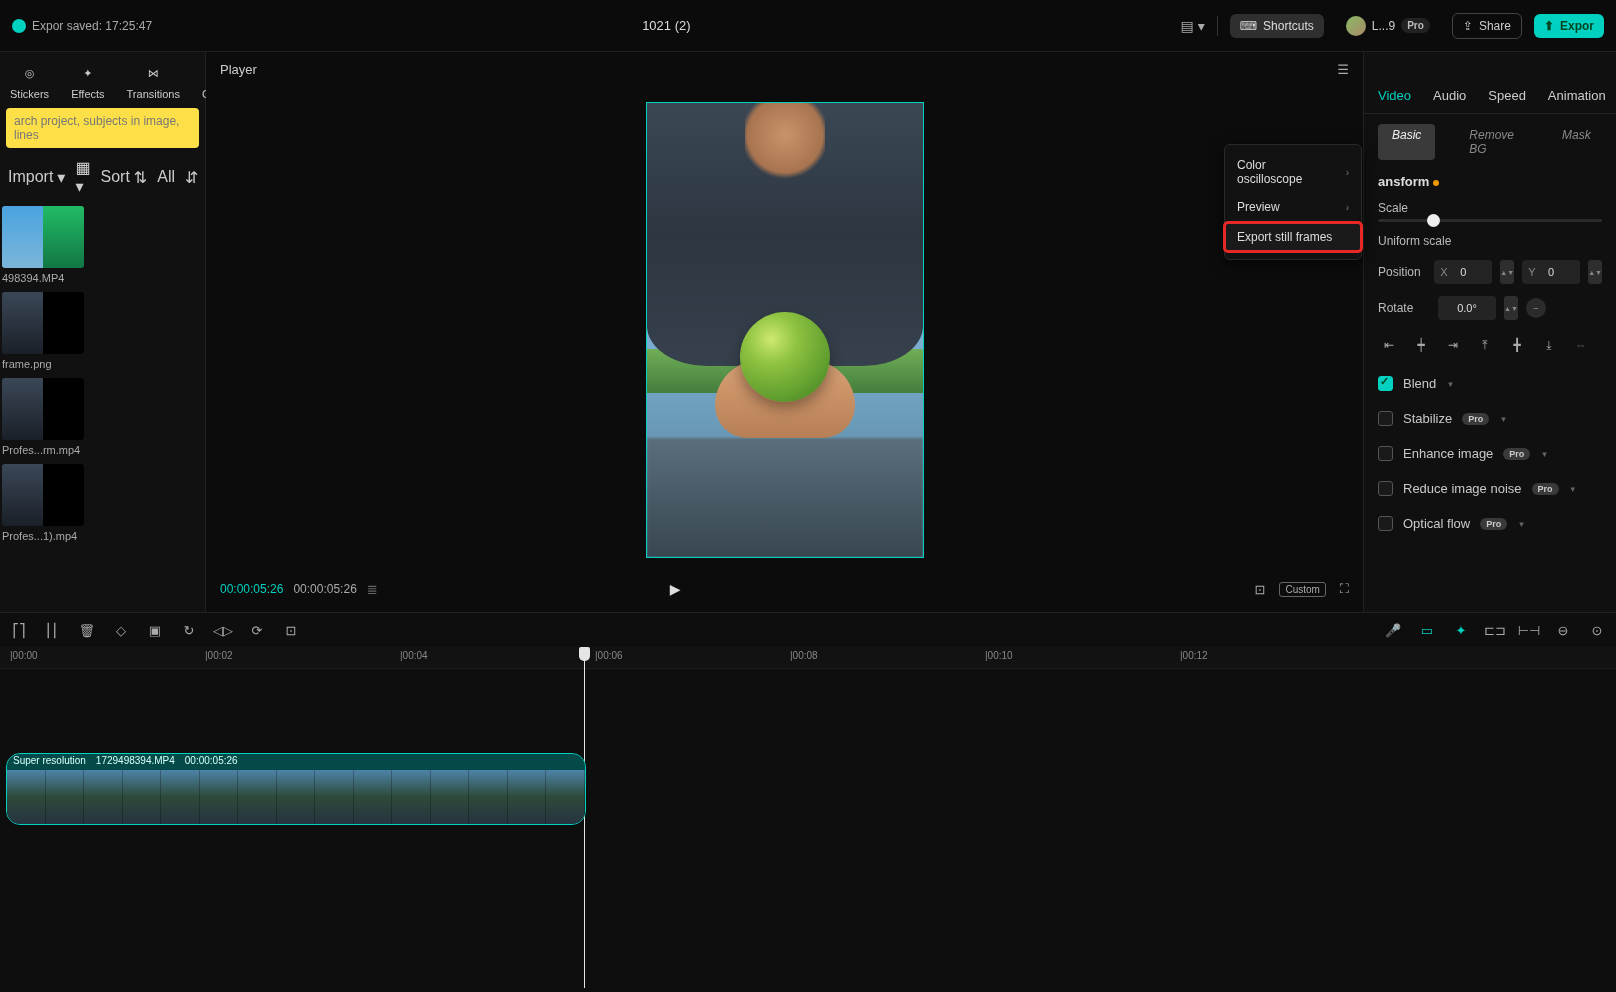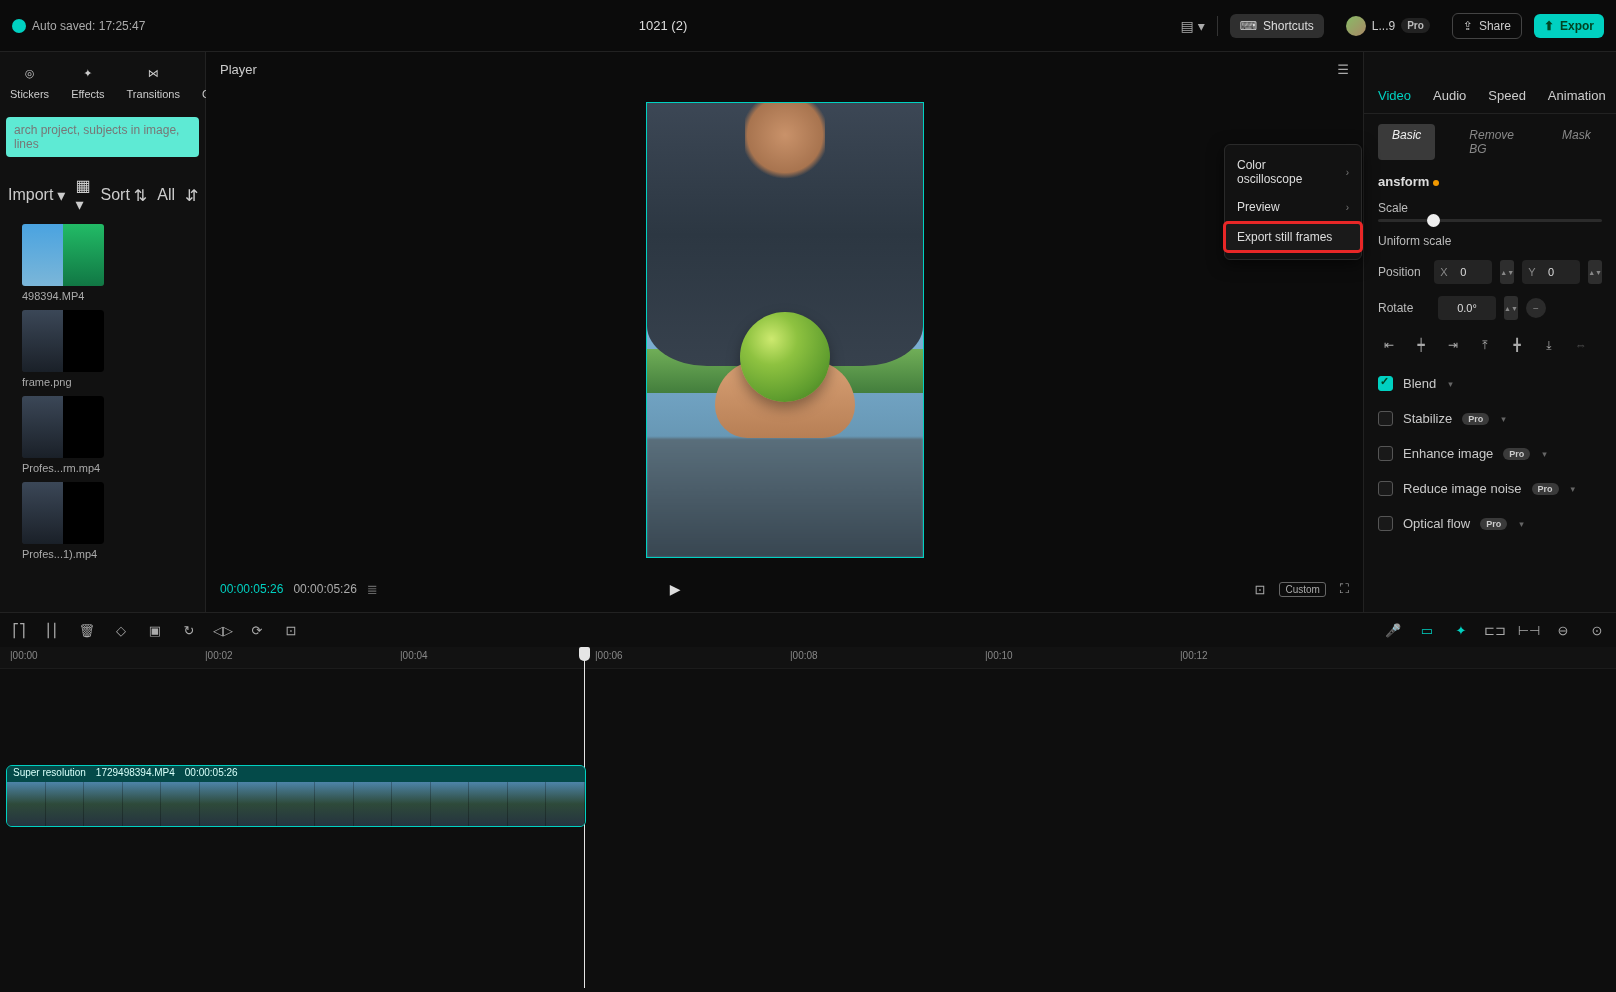--- a/index.html
+++ b/index.html
@@ -17,25 +17,25 @@
   .btn-teal { background:#00d1c1; color:#042; font-weight:600; }
   .pill { background:#222; border-radius:10px; padding:2px 6px; font-size:10px; font-weight:700; color:#bbb; }
   .avatar { width:20px; height:20px; border-radius:50%; background:linear-gradient(135deg,#8b6,#a86); }
 
   .work { display:flex; height:560px; }
   .left { width:206px; background:#111; border-right:1px solid #222; display:flex; flex-direction:column; }
   .tabbar { display:flex; gap:22px; padding:10px 12px 4px 10px; align-items:center; }
   .tab { display:flex; flex-direction:column; align-items:center; gap:4px; font-size:11px; color:#ccc; }
   .tab-icon { width:22px; height:22px; display:flex; align-items:center; justify-content:center; color:#ccc; }
   .expand-arrow { margin-left:auto; color:#aaa; font-size:14px; }
-  .search { margin:13px 6px; background:#5eead4; border-radius:4px; padding:6px 8px; font-size:12px; color:#777; }
+  .search { margin:4px 6px; background:#fde047; border-radius:4px; padding:6px 8px; font-size:12px; color:#777; }
   .toolrow { display:flex; align-items:center; gap:10px; padding:6px 8px; font-size:16px; color:#ccc; }
   .toolrow .chip { display:flex; align-items:center; gap:4px; }
   .media { flex:1; overflow:auto; padding:4px 2px; }
-  .mitem { margin-bottom:8px;margin-left:20px; }
+  .mitem { margin-bottom:8px; }
   .mthumb { width:82px; height:62px; background:#222; border-radius:3px; position:relative; overflow:hidden; display:flex;}
   .mthumb .half { width:50%; height:100%; }
   .mthumb .sky { background:linear-gradient(#4aa3e0,#7bb6d8); }
   .mthumb .green { background:linear-gradient(#2b6,#174); }
   .mthumb .person { background:linear-gradient(#3b4757,#1a2028); }
   .mthumb .dark { background:#000; }
   .dur { position:absolute; top:3px; right:-88px; font-size:11px; color:#ddd; }
   .mitem-outer { position:relative; }
   .mlabel { font-size:11px; color:#aaa; margin-top:4px; }
 
@@ -93,32 +93,32 @@
   .timeline { height:380px; background:#0e0e0e; border-top:1px solid #222; }
   .tl-tools { height:34px; display:flex; align-items:center; padding:0 10px; gap:16px; color:#aaa; }
   .tl-tools .spacer { flex:1; }
   .tl-tool { width:18px; height:18px; display:flex; align-items:center; justify-content:center; cursor:pointer; font-size:13px;}
   .tl-tool.teal { color:#00d1c1; }
   .ruler { height:22px; position:relative; background:#121212; border-bottom:1px solid #1c1c1c; font-size:10px; color:#888;}
   .tick { position:absolute; top:3px; }
   .playhead { position:absolute; top:0; bottom:-320px; width:1px; background:#e5e5e5; }
   .playhead .cap { position:absolute; top:0; left:-5px; width:11px; height:14px; background:#e5e5e5; border-radius:2px 2px 5px 5px;}
   .track-area { position:relative; height:300px; }
-  .clip { position:absolute; top:96px; left:6px; width:580px; height:62px; border:1px solid #00d1c1; border-radius:6px; background:#0f3f3b; overflow:hidden;}
+  .clip { position:absolute; top:84px; left:6px; width:580px; height:72px; border:1px solid #00d1c1; border-radius:14px; background:#0f3f3b; overflow:hidden;}
   .clip .meta { position:absolute; top:0; left:0; right:0; height:16px; background:rgba(0,80,80,.7); font-size:10px; color:#d7fff9; display:flex; gap:10px; padding:1px 6px;}
   .clip .thumbs { position:absolute; top:16px; bottom:0; left:0; right:0; display:flex;}
   .clip .th { flex:1; background:linear-gradient(180deg,#4d84a8 0%,#2e4a3a 50%,#253340 100%); border-right:1px solid rgba(0,0,0,.25);}
 </style>
 </head>
 <body>
 
 <div class="topbar">
   <div class="autosave">
     <span class="autosave-icon"></span>
-    <span>Auto saved: 17:25:47</span>
+    <span>Expor saved: 17:25:47</span>
   </div>
   <div class="center">1021 (2)</div>
   <div class="right">
     <span style="color:#aaa;font-size:14px;">▤ ▾</span>
     <span class="divider"></span>
     <span class="btn btn-dark">
       <span>⌨</span>
       <span>Shortcuts</span>
     </span>
     <span class="btn btn-ghost">

